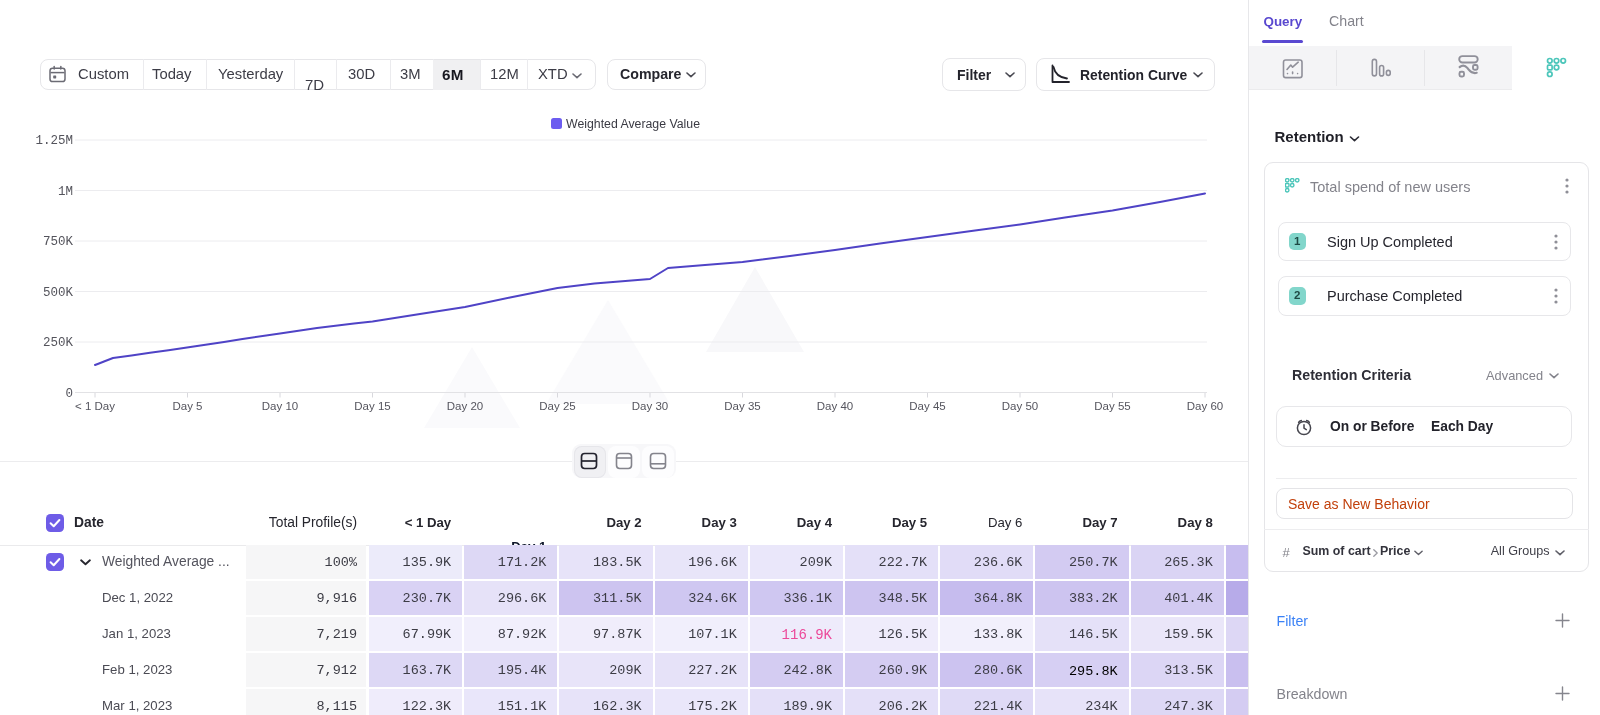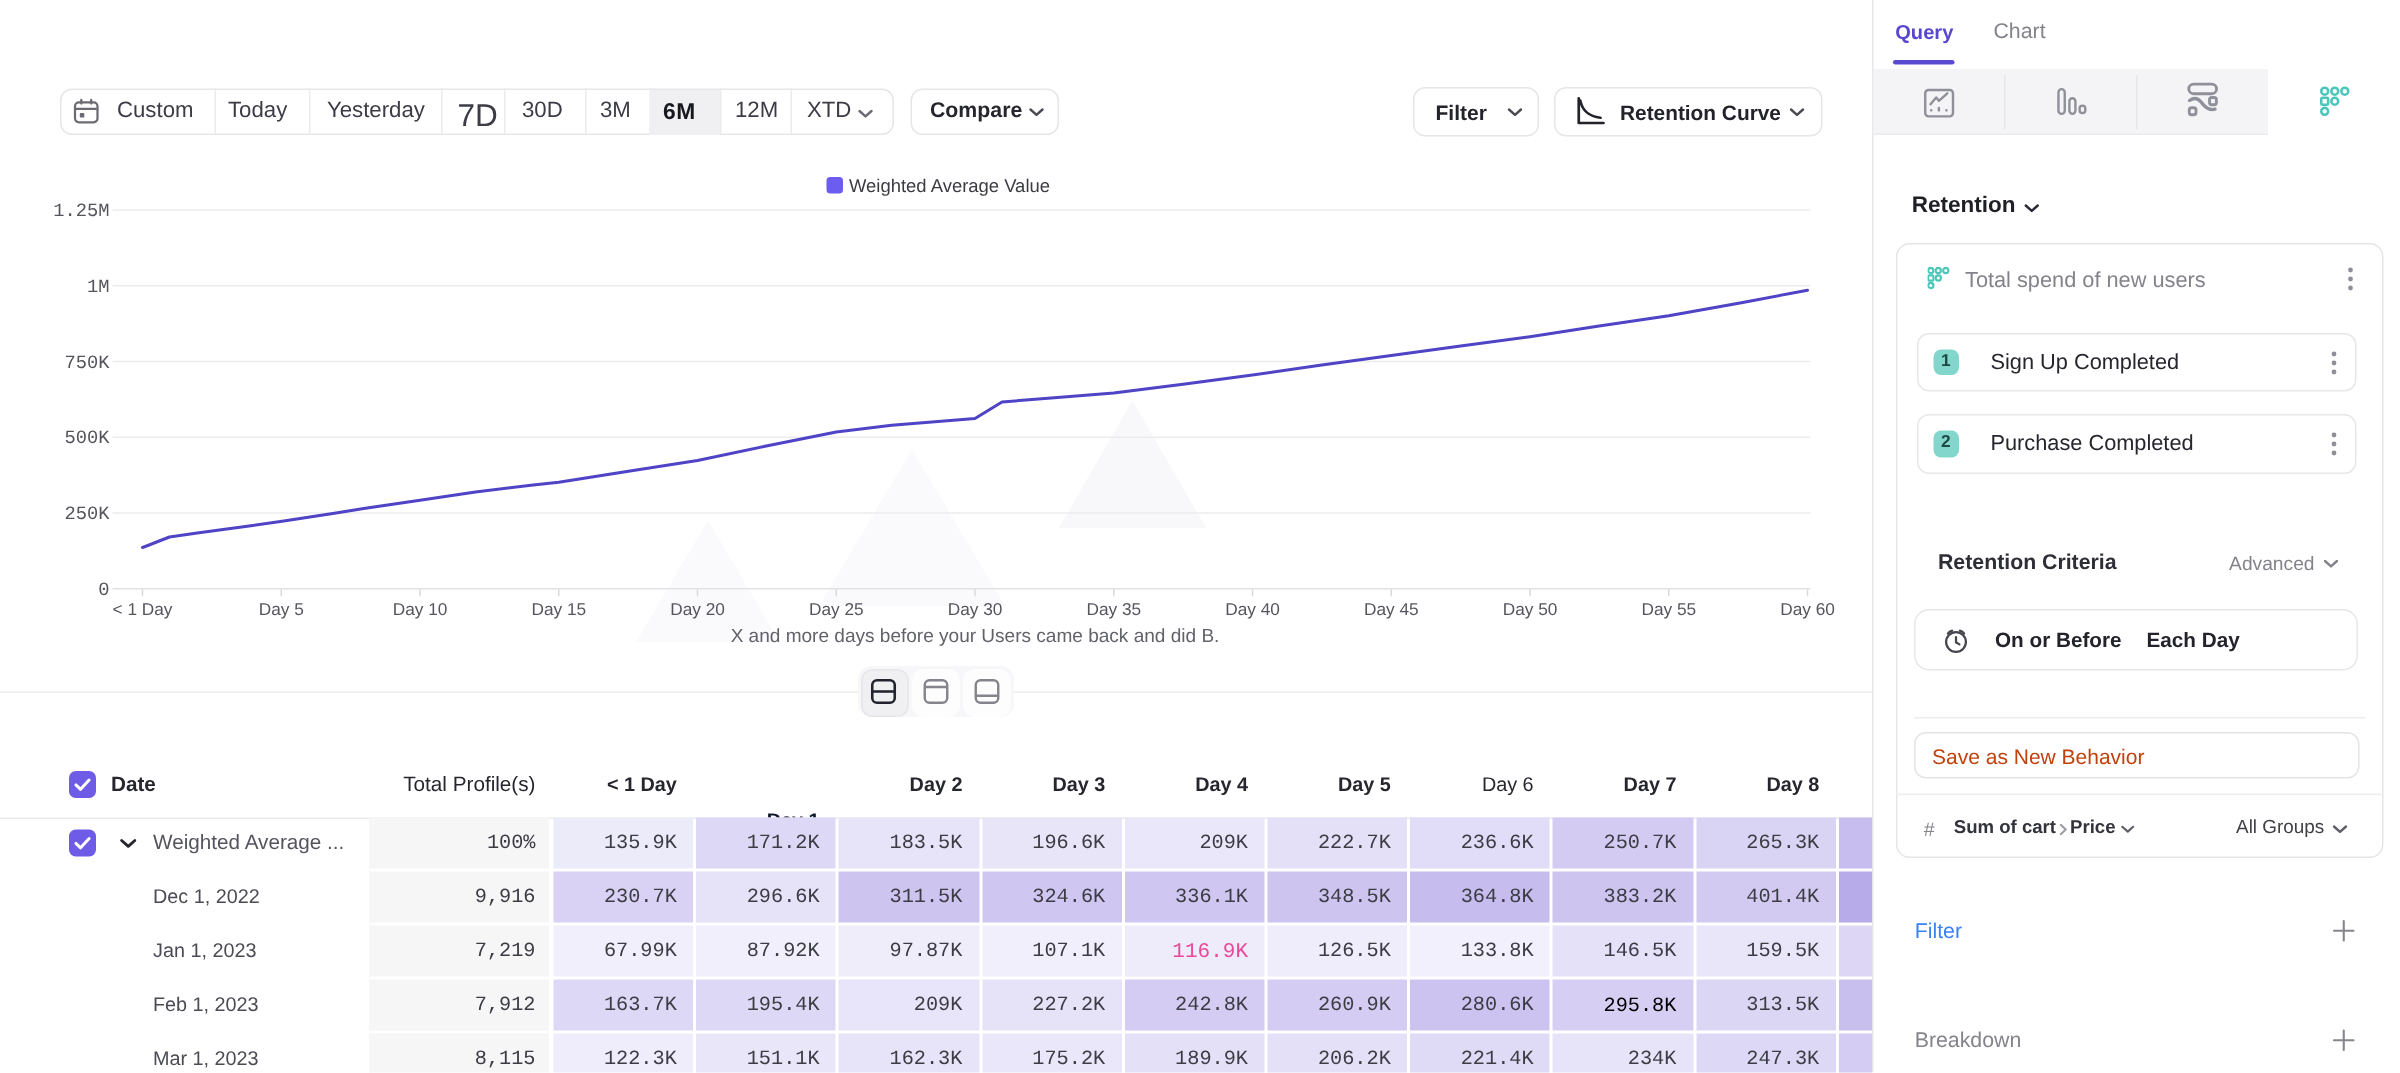--- a/index.html
+++ b/index.html
@@ -29,21 +29,21 @@
         <rect x="2" y="3.2" width="15" height="13.3" rx="2.6" fill="none" stroke="#6b6b74" stroke-width="1.5"></rect>
         <line x1="2.5" y1="7.6" x2="16.5" y2="7.6" stroke="#6b6b74" stroke-width="1.5"></line>
         <line x1="6.2" y1="1.6" x2="6.2" y2="4" stroke="#6b6b74" stroke-width="1.5" stroke-linecap="round"></line>
         <line x1="12.8" y1="1.6" x2="12.8" y2="4" stroke="#6b6b74" stroke-width="1.5" stroke-linecap="round"></line>
         <rect x="5.2" y="10.4" width="3" height="3" rx="0.6" fill="#6b6b74"></rect>
       </svg>
     </div>
 <div style="position:absolute;left:78px;top:66px;font-size:14.8px;color:#3c3c46">Custom</div>
     <div style="position:absolute;left:152px;top:66px;font-size:14.8px;color:#3c3c46">Today</div>
     <div style="position:absolute;left:218px;top:66px;font-size:14.8px;color:#3c3c46">Yesterday</div>
-    <div style="position:absolute;left:305px;top:66px;font-size:21px;color:#3c3c46">7D</div>
+    <div style="position:absolute;left:305px;top:76px;font-size:15px;color:#3c3c46">7D</div>
     <div style="position:absolute;left:348px;top:66px;font-size:14.8px;color:#3c3c46">30D</div>
     <div style="position:absolute;left:400px;top:66px;font-size:14.8px;color:#3c3c46">3M</div>
     <div style="position:absolute;left:490px;top:66px;font-size:14.8px;color:#3c3c46">12M</div>
     <div style="position:absolute;left:538px;top:66px;font-size:14.8px;color:#3c3c46">XTD</div>
 <div style="position:absolute;left:442px;top:66px;font-size:15.2px;font-weight:700;letter-spacing:0.4px;color:#17171f">6M</div>
 <div style="position:absolute;left:572px;top:72.5px">
       <svg width="10" height="6" viewBox="0 0 10 6" style="display:block">
         <path d="M1 1 L5 4.6 L9 1" fill="none" stroke="#6b6b74" stroke-width="1.6" stroke-linecap="round" stroke-linejoin="round"></path>
       </svg>
     </div>
@@ -113,21 +113,20 @@
       <text x="557.5" y="410" text-anchor="middle" font-family="Liberation Sans, sans-serif" font-size="11.5" fill="#55555e">Day 25</text>
       <text x="650.0" y="410" text-anchor="middle" font-family="Liberation Sans, sans-serif" font-size="11.5" fill="#55555e">Day 30</text>
       <text x="742.5" y="410" text-anchor="middle" font-family="Liberation Sans, sans-serif" font-size="11.5" fill="#55555e">Day 35</text>
       <text x="835.0" y="410" text-anchor="middle" font-family="Liberation Sans, sans-serif" font-size="11.5" fill="#55555e">Day 40</text>
       <text x="927.5" y="410" text-anchor="middle" font-family="Liberation Sans, sans-serif" font-size="11.5" fill="#55555e">Day 45</text>
       <text x="1020.0" y="410" text-anchor="middle" font-family="Liberation Sans, sans-serif" font-size="11.5" fill="#55555e">Day 50</text>
       <text x="1112.5" y="410" text-anchor="middle" font-family="Liberation Sans, sans-serif" font-size="11.5" fill="#55555e">Day 55</text>
       <text x="1205.0" y="410" text-anchor="middle" font-family="Liberation Sans, sans-serif" font-size="11.5" fill="#55555e">Day 60</text>
 <polyline points="95,365 99,363.5 104,361.5 113,358 131.5,355.4 150,352.8 168.5,350.3 187,347.6 205.5,344.8 224,342 242.5,339 280,333.5 317,328 354,323.5 372.5,321.5 420,314 465,307 510,297.5 540,291.5 557.5,288 594.5,283.5 631.5,280.5 650,279 668,268 705,265 742.5,262 790,256 835,250 880,243.5 927.5,237 975,230.5 1020,224.5 1065,217.5 1112.5,210.5 1160,202 1205,193.5" fill="none" stroke="#4f43c6" stroke-width="2" stroke-linejoin="round" stroke-linecap="round"></polyline>
 </svg>
-<div style="position:absolute;left:0;top:415px;width:1300px;text-align:center"><span style="font-size:12.7px;color:#62626b">X and more days before your Users came back and did B.</span></div>
 
 <div style="position:absolute;left:0;top:461px;width:1248px;height:1px;background:#ececee"></div>
 
 <div style="position:absolute;left:572px;top:444px;width:104px;height:34px;background:#f7f7f9;border-radius:9px"></div>
 <div style="position:absolute;left:607.5px;top:445.5px;width:32px;height:32px;background:#fdfdfe;border-radius:8px"></div>
 <div style="position:absolute;left:641.5px;top:445.5px;width:32px;height:32px;background:#fdfdfe;border-radius:8px"></div>
 <div style="position:absolute;left:573.5px;top:445.5px;width:32px;height:32px;background:#f0f0f3;border-radius:8px;box-shadow:0 0 0 1px #e6e6ea inset"></div>
 <svg width="18" height="18" viewBox="0 0 18 18" style="position:absolute;left:580px;top:452px">
       <rect x="1.5" y="1.5" width="15" height="15" rx="3.2" fill="none" stroke="#23232e" stroke-width="1.7"></rect>
       <line x1="1.5" y1="9" x2="16.5" y2="9" stroke="#23232e" stroke-width="1.7"></line>

